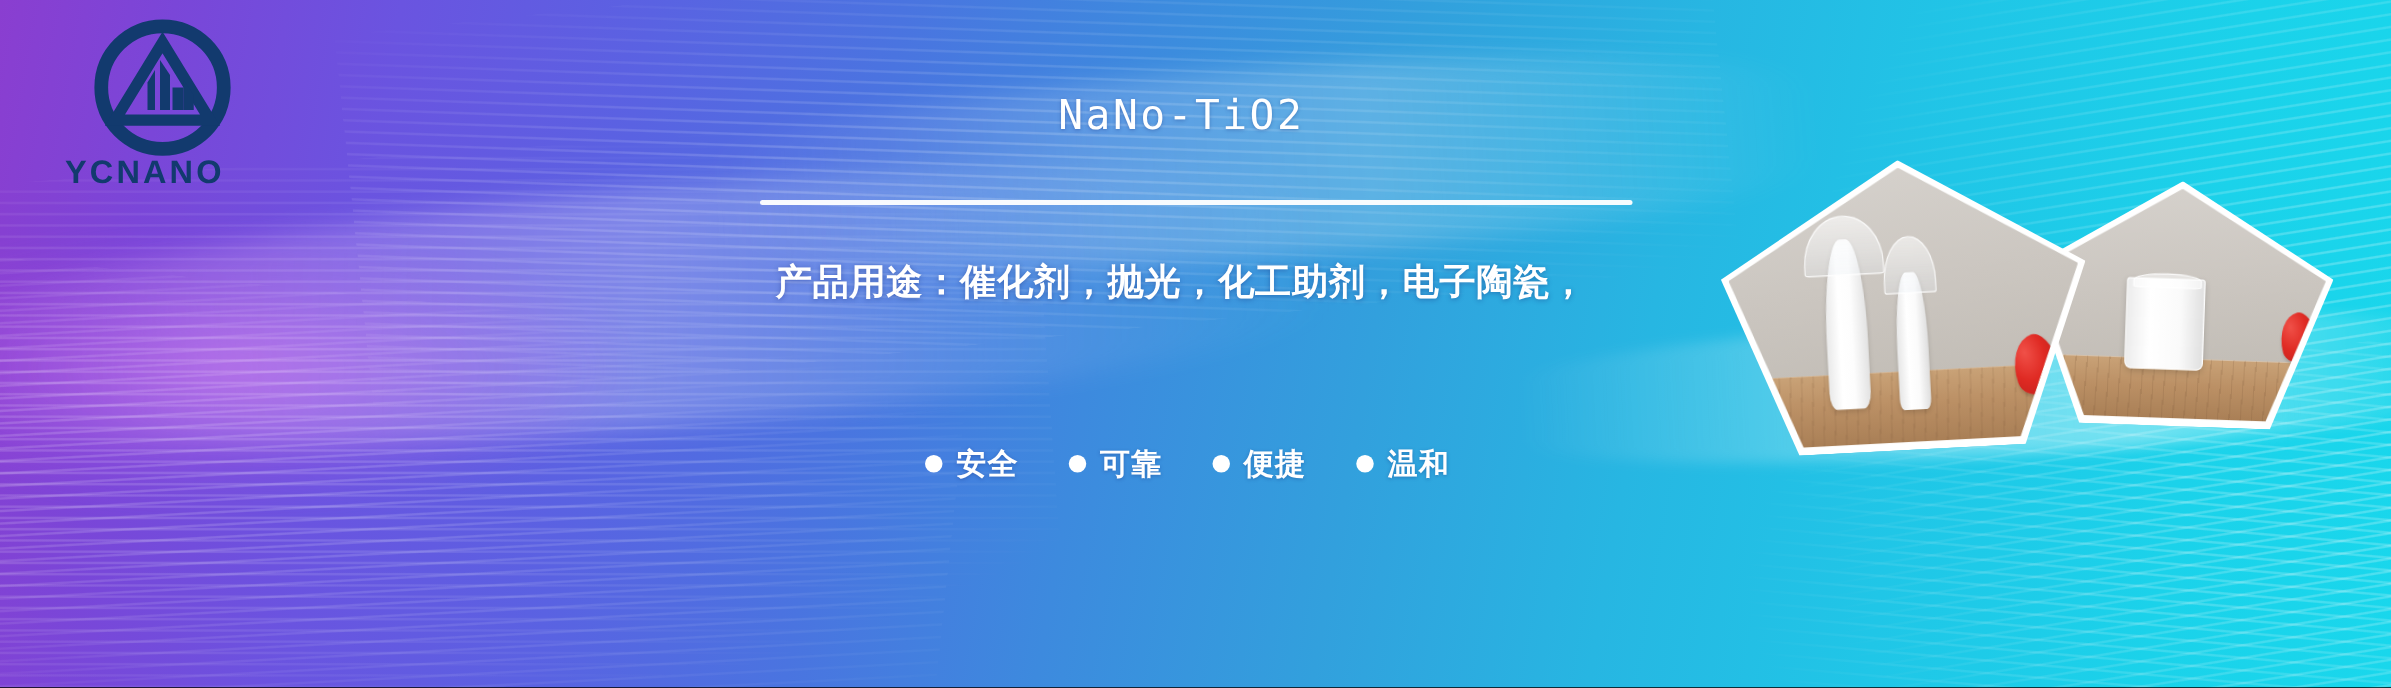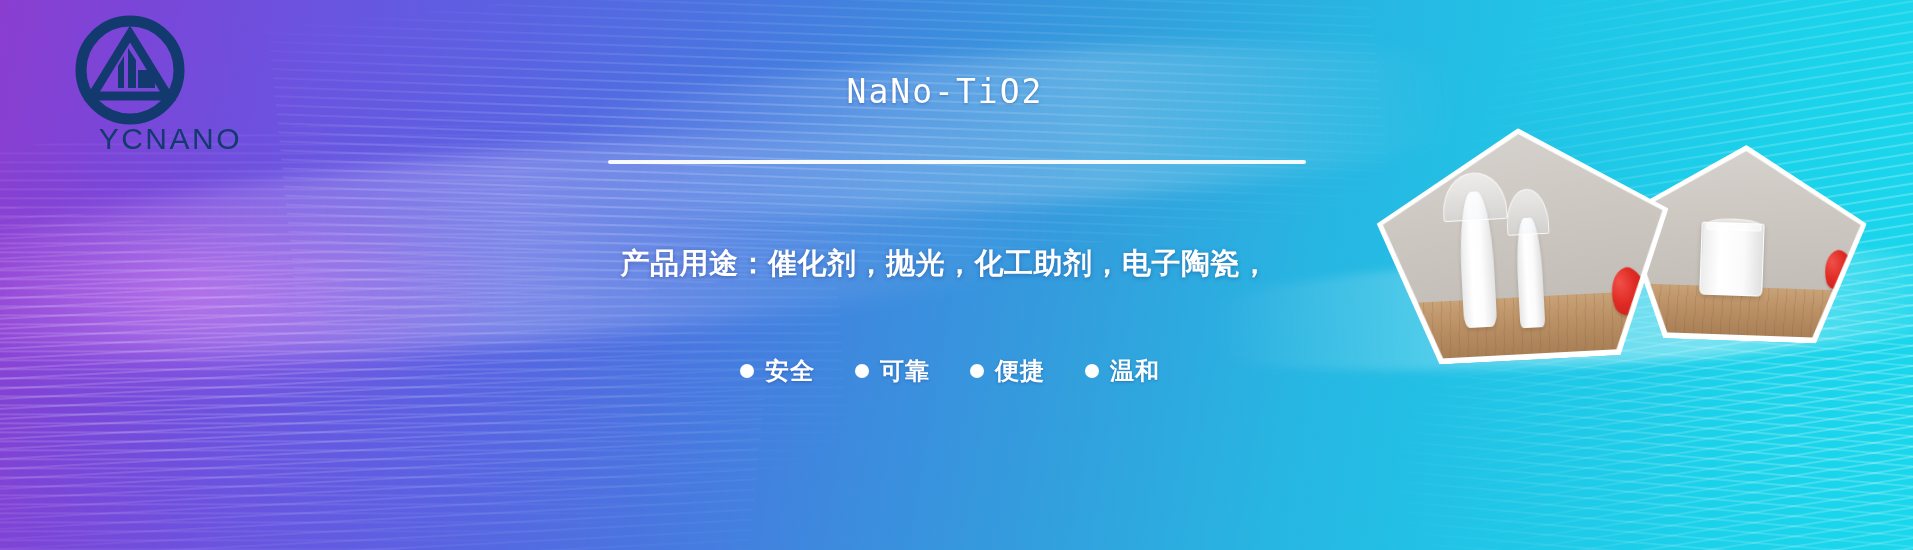--- a/index.html
+++ b/index.html
@@ -109,22 +109,22 @@
     position:absolute; left:-120px; top:190px; width:620px; height:210px;
     background:radial-gradient(ellipse at center, rgba(236,120,240,.55) 0%, rgba(214,96,232,.22) 45%, rgba(150,70,220,0) 75%);
     filter:blur(14px); opacity:.8;
   }
 
   
   .logo-block { position:absolute; left:52px; top:14px; width:190px; height:145px; }
   .logo-mark { position:absolute; left:22px; top:0; width:112px; height:112px; }
   .logo-word {
     position:absolute; left:0; top:108px; width:190px;
-    text-align:right; color:#123a6e; font-weight:400;
-    font-size:30px; letter-spacing:2.5px;
+    text-align:left; color:#123a6e; font-weight:700;
+    font-size:26px; letter-spacing:2.5px;
     font-family:"Liberation Sans","DejaVu Sans",sans-serif;
   }
 
   
   .content { position:absolute; left:480px; top:0; width:930px; height:550px; text-align:center; }
   .title {
     position:absolute; left:0; top:72px; width:100%;
     color:#ffffff; font-size:33px; font-weight:400; letter-spacing:2px;
     font-family:"DejaVu Sans Mono","Liberation Mono",monospace;
     text-shadow:0 1px 3px rgba(20,40,120,.35);
@@ -132,21 +132,20 @@
   .divider {
     position:absolute; left:128px; top:160px; width:698px; height:4px;
     background:#ffffff; border-radius:2px; opacity:.95;
   }
   .subtitle {
     position:absolute; left:5px; top:202px; width:920px;
     color:#ffffff; font-weight:700; font-size:29px; line-height:46px;
     letter-spacing:.5px;
     font-family:"DejaVu Sans","Liberation Sans",sans-serif;
     text-shadow:0 1px 4px rgba(20,40,120,.4);
-    margin-top:38px;
   }
   .features {
     position:absolute; left:40px; top:355px; width:860px;
     display:flex; justify-content:center; align-items:center; gap:40px;
   }
   .feature { display:flex; align-items:center; gap:11px; }
   .dot { width:14px; height:14px; border-radius:50%; background:#ffffff; flex:0 0 auto; }
   .feature-label {
     color:#ffffff; font-size:24px; font-weight:600; letter-spacing:1px;
     font-family:"DejaVu Sans","Liberation Sans",sans-serif;

